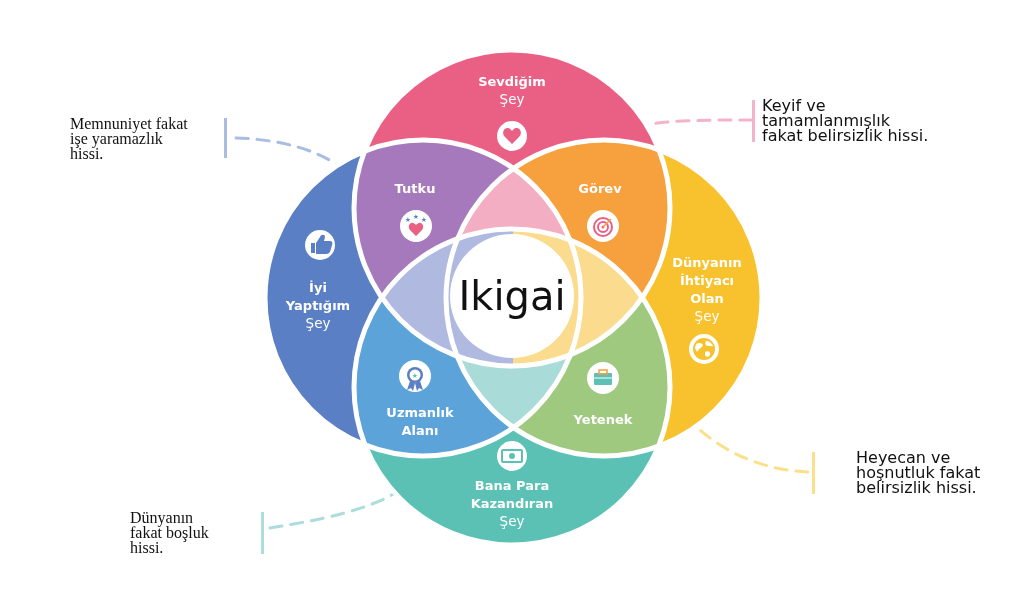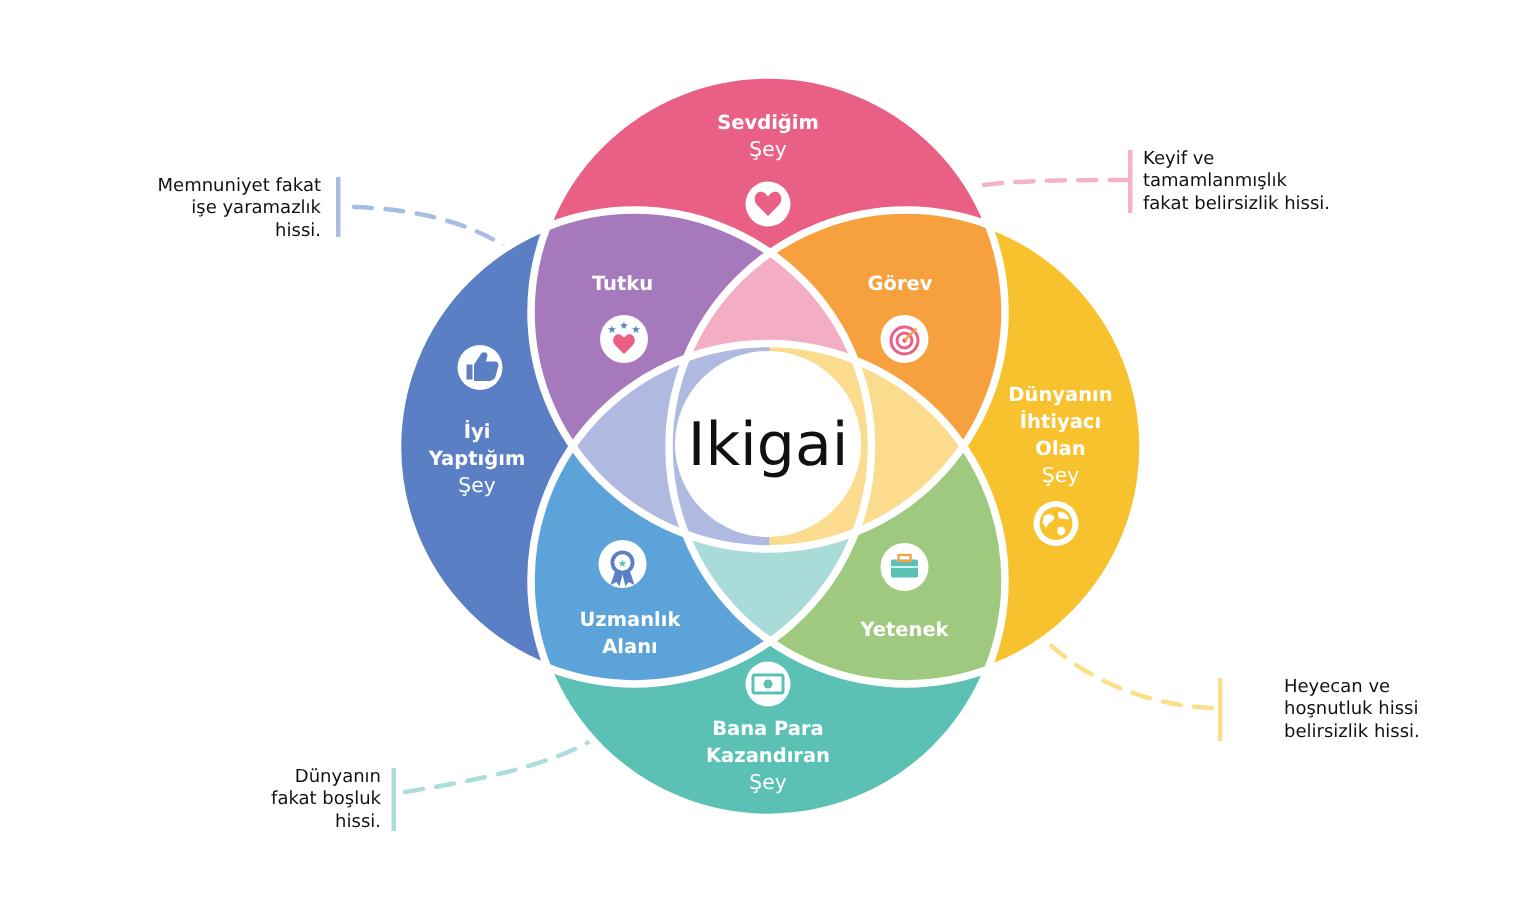--- a/index.html
+++ b/index.html
@@ -2,23 +2,23 @@
 <html><head>
 <meta charset="utf-8">
 <style>
   html, body { margin: 0; padding: 0; background: #ffffff; }
   body { width: 1024px; height: 600px; position: relative; overflow: hidden; font-family: "DejaVu Sans", sans-serif; }
   #diagram { position: absolute; left: 0; top: 0; width: 1024px; height: 600px; }
   .lbl { font-family: "DejaVu Sans", sans-serif; fill: #ffffff; text-anchor: middle; }
   .lbl-b { font-weight: bold; font-size: 13px; }
   .lbl-n { font-weight: normal; font-size: 13.5px; }
   .center-title { font-family: "DejaVu Sans", sans-serif; font-size: 40px; fill: #111111; text-anchor: middle; }
-  .note { position: absolute; font-family: "DejaVu Sans", sans-serif; font-size: 12px; line-height: 15px; color: #111111; font-weight: 500; }
+  .note { position: absolute; font-family: "DejaVu Sans", sans-serif; font-size: 16px; line-height: 15px; color: #111111; font-weight: 500; }
   .note div { white-space: nowrap; }
-  .note.right-align { text-align: right; }
+  .note.right-align { text-align: left; font-family: Liberation Serif, serif; }
   .note.left-align { text-align: left; }
   .bar { position: absolute; width: 3px; }
 </style>
 </head>
 <body>
 
 <svg id="diagram" viewBox="0 0 1024 600" xmlns="http://www.w3.org/2000/svg">
   <defs>
     <clipPath id="c-top">
         <circle cx="512" cy="208" r="158"></circle>
@@ -164,21 +164,21 @@
 <div class="bar" id="bar-tr" style="left: 752px; top: 100px; height: 42px; background: rgb(245, 179, 200);"></div>
 <div class="note left-align" style="left:762px; top:98px;">
   <div>Keyif ve</div>
   <div>tamamlanmışlık</div>
   <div>fakat belirsizlik hissi.</div>
 </div>
 
 <div class="bar" id="bar-br" style="left: 812px; top: 452px; height: 42px; background: rgb(251, 224, 138);"></div>
 <div class="note left-align" style="left:856px; top:450px;">
   <div>Heyecan ve</div>
-  <div>hoşnutluk hissi</div>
+  <div>hoşnutluk fakat</div>
   <div>belirsizlik hissi.</div>
 </div>
 
 <div class="note right-align" style="left:130px; top:510px; width:124px;">
   <div>Dünyanın</div>
   <div>fakat boşluk</div>
   <div>hissi.</div>
 </div>
 <div class="bar" id="bar-bl" style="left: 261px; top: 512px; height: 42px; background: rgb(172, 220, 220);"></div>
 

